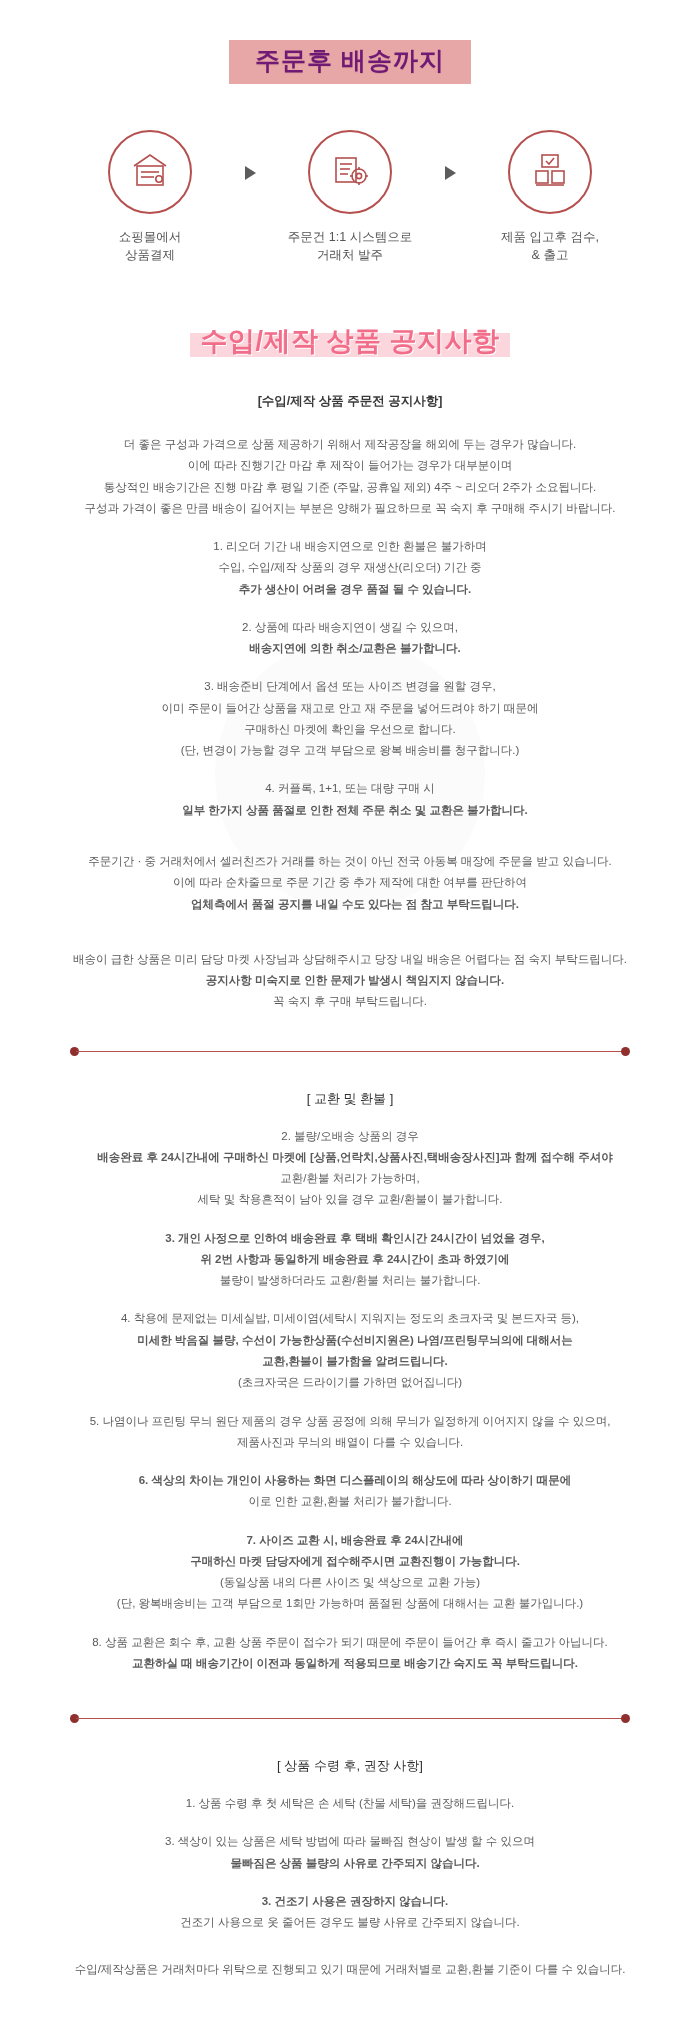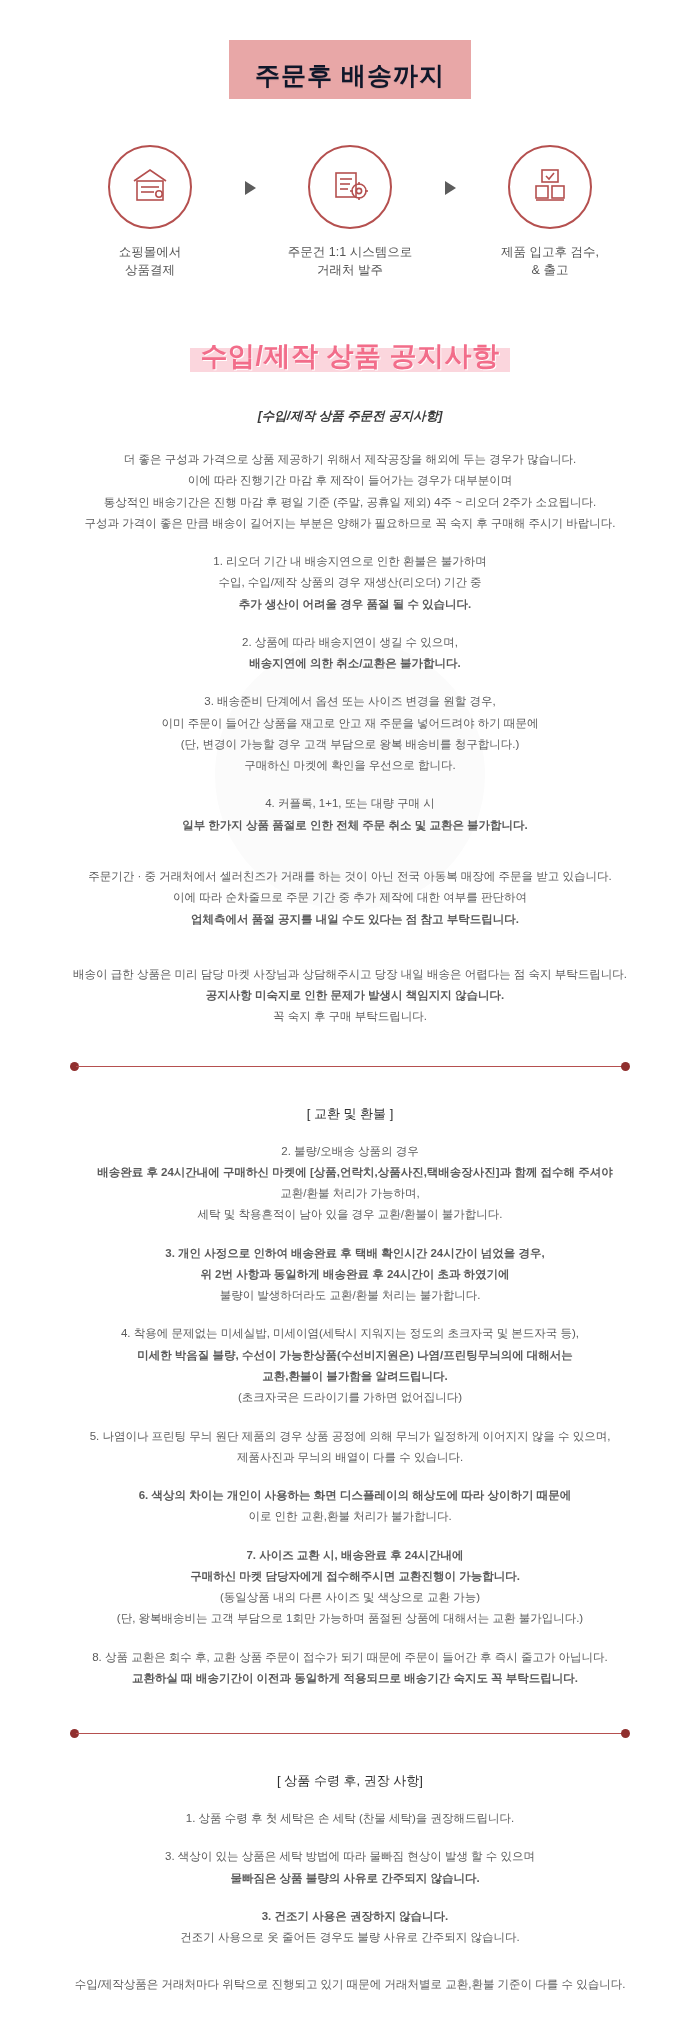--- a/index.html
+++ b/index.html
@@ -33,25 +33,25 @@
   .inner { position: relative; z-index: 1; }
 
   
   .banner-wrap {
     padding-top: 40px;
     text-align: center;
   }
   .banner {
     display: inline-block;
     background: #e8a7a7;
-    color: #0f172a;
+    color: #701a75;
     font-size: 25px;
     font-weight: bold;
     letter-spacing: 1px;
-    padding: 22px 26px 9px 26px;
+    padding: 7px 26px 9px 26px;
     line-height: 1.1;
     text-shadow: 0 1px 0 rgba(0,0,0,0.08);
   }
 
   
   .steps {
     margin-top: 46px;
     display: flex;
     justify-content: center;
     align-items: flex-start;
@@ -122,21 +122,20 @@
     text-shadow: 1px 1px 0 #ffffff;
   }
 
   
   .section { margin-top: 34px; text-align: center; }
   .sec-head {
     font-size: 12.5px;
     font-weight: bold;
     color: #3a3a3a;
     margin-bottom: 24px;
-    font-style: italic;
   }
   p.line, div.line {
     font-size: 11.5px;
     line-height: 1.85;
     color: #5a5a5a;
     margin: 0;
     text-align: center;
     white-space: pre-line;
   }
   .blk { margin-top: 24px; }
@@ -274,22 +273,22 @@
       </div>
 
       <div class="item">
         <div class="line">2. 상품에 따라 배송지연이 생길 수 있으며,</div>
         <div class="line red">배송지연에 의한 취소/교환은 불가합니다.</div>
       </div>
 
       <div class="item">
         <div class="line">3. 배송준비 단계에서 옵션 또는 사이즈 변경을 원할 경우,</div>
         <div class="line">이미 주문이 들어간 상품을 재고로 안고 재 주문을 넣어드려야 하기 때문에</div>
+        <div class="line">구매하신 마켓에 확인을 우선으로 합니다.</div>
         <div class="line">(단, 변경이 가능할 경우 고객 부담으로 왕복 배송비를 청구합니다.)</div>
-        <div class="line">구매하신 마켓에 확인을 우선으로 합니다.</div>
       </div>
 
       <div class="item">
         <div class="line">4. 커플록, 1+1, 또는 대량 구매 시</div>
         <div class="line red">일부 한가지 상품 품절로 인한 전체 주문 취소 및 교환은 불가합니다.</div>
       </div>
 
       <div class="blk" style="margin-top:30px">
         <div class="line">주문기간 · 중 거래처에서 셀러친즈가 거래를 하는 것이 아닌 전국 아동복 매장에 주문을 받고 있습니다.</div>
         <div class="line">이에 따라 순차줄므로 주문 기간 중 추가 제작에 대한 여부를 판단하여</div>

